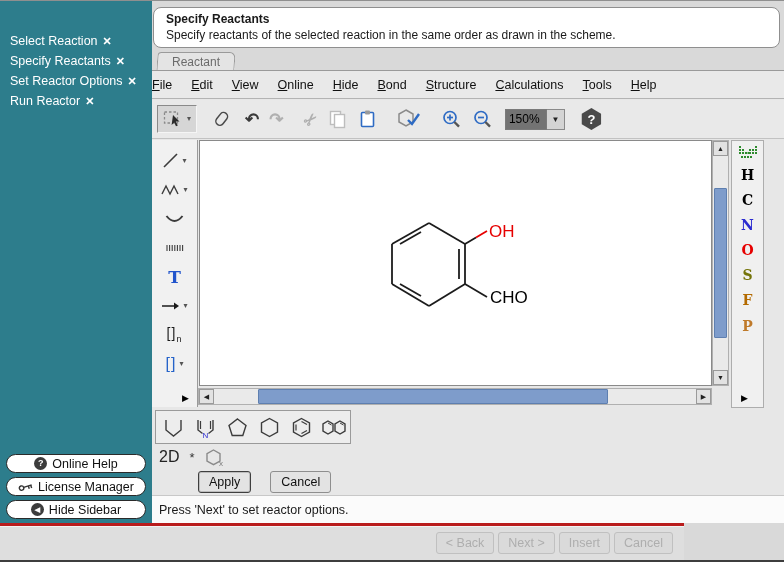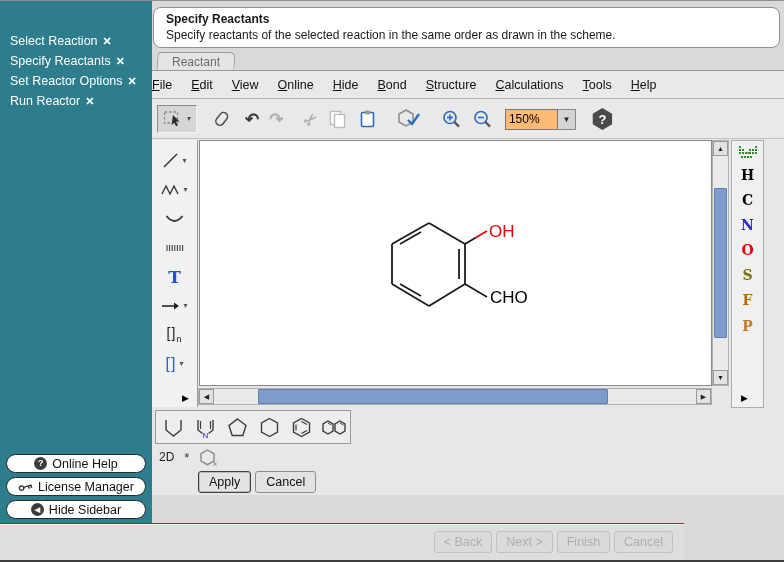--- a/index.html
+++ b/index.html
@@ -42,21 +42,21 @@
   .toolbar { position:absolute; left:152px; top:99px; width:632px; height:39px; display:flex; align-items:center;
              background:#e9e9e9; border-bottom:1px solid #c2c2c2; padding-left:5px; }
   .tbtn { display:flex; align-items:center; justify-content:center; height:28px; }
   .sel-btn { width:40px; background:#d6d6d6; border:1px solid; border-color:#8a8a8a #f5f5f5 #f5f5f5 #8a8a8a; gap:2px; }
   .ico { display:inline-flex; align-items:center; justify-content:center; }
   .glyph-dark { color:#3a3a3a; font-size:17px; font-weight:bold; }
   .glyph-gray { color:#b0b0b0; font-size:17px; font-weight:bold; }
   .caret { color:#555; font-size:8px; line-height:1; }
   .sp14 { width:14px; } .sp10 { width:10px; } .sp20 { width:20px; }
   .zoom-combo { display:flex; margin-left:12px; }
-  .zoom-input { width:53px; height:21px; border:1px solid #7a7a7a; font:12px "Liberation Sans",sans-serif; padding:0 3px; background:#fdba74; }
+  .zoom-input { width:42px; height:21px; border:1px solid #7a7a7a; font:12px "Liberation Sans",sans-serif; padding:0 3px; background:#737373; }
   .zoom-drop { width:18px; height:21px; background:#d4d4d4; border:1px solid #8a8a8a; border-left:none;
                display:flex; align-items:center; justify-content:center; font-size:8px; color:#222; }
   .help-hex { width:21px; height:22px; margin-left:16px; background:#4a4a4a; color:#fff; font-weight:bold; font-size:13px;
               display:flex; align-items:center; justify-content:center;
               clip-path:polygon(50% 0,96% 26%,96% 74%,50% 100%,4% 74%,4% 26%); }
 
   
   .palette { position:absolute; left:152px; top:139px; width:46px; height:267px; background:#f1f1f1;
              border-right:1px solid #9a9a9a; display:flex; flex-direction:column; align-items:center; padding-top:6px; }
   .pal-row { display:flex; align-items:center; justify-content:center; width:100%; height:29px; gap:3px; }
@@ -84,33 +84,33 @@
              border:1px solid #adadad; display:flex; flex-direction:column; align-items:center; padding-top:5px; gap:9px; }
   .elem { font-family:"DejaVu Serif",serif; font-weight:bold; font-size:14px; line-height:1.15; }
   .elem-overflow { position:absolute; bottom:4px; left:9px; font-size:9px; color:#000; }
 
   
   .template-row { position:absolute; left:155px; top:409px; width:196px; height:34px; background:#ededed;
                   border:1px solid #9a9a9a; display:flex; align-items:center; padding-left:4px; gap:5px; }
   .tmpl { width:27px; height:28px; display:flex; align-items:center; justify-content:center; }
 
   .dim-row { position:absolute; left:159px; top:447px; display:flex; align-items:center; gap:10px; height:18px; }
-  .dim-label { font-size:12px; color:#222; }
+  .dim-label { font-size:16px; color:#222; }
   .mod-star { font-size:13px; color:#333; }
 
-  .btn-row { position:absolute; left:155px; top:470px; display:flex; gap:4px;padding-left:43px; }
+  .btn-row { position:absolute; left:155px; top:470px; display:flex; gap:19px;padding-left:43px; }
   .btn { height:22px; padding:0 10px; background:#e3e3e3; border:1px solid #8e8e8e; border-radius:3px;
          font:12.5px "Liberation Sans",sans-serif; color:#111; display:flex; align-items:center; }
   .btn-default { border:1px solid #3f3f3f; box-shadow:inset 0 0 0 1px #bdbdbd; }
 
   .status-strip { position:absolute; left:152px; top:494px; width:632px; height:28px; background:#fbfbfb;
                   border-top:1px solid #c8c8c8; display:flex; align-items:center; padding-left:7px; font-size:12.5px; }
 
   .wizard-bar { position:absolute; left:0; top:522px; width:684px; height:37px; background:#dedede;
-                border-top:1px solid #b91c1c; box-shadow:inset 0 1px 0 #f2f2f2; display:flex; align-items:center;
+                border-top:3px solid #b91c1c; box-shadow:inset 0 1px 0 #f2f2f2; display:flex; align-items:center;
                 justify-content:flex-end; gap:4px; padding-right:11px; }
   .wbtn { height:22px; padding:0 9px; background:#dadada; border:1px solid #c0c0c0; border-radius:3px;
           color:#aeaeae; font:12.5px "Liberation Sans",sans-serif; display:flex; align-items:center; }
   .bottom-edge { position:absolute; left:0; top:559px; width:784px; height:3px; background:#3d3d3d; }
 
   svg { display:block; }
 </style>
 </head>
 <body>
 
@@ -436,22 +436,25 @@
         <text x="14" y="18" font-family="Liberation Sans, sans-serif" font-size="8" fill="#7a7a7a">x</text>
       </svg>
     </span>
   </div>
 
   <div class="btn-row">
     <div class="btn btn-default">Apply</div>
     <div class="btn">Cancel</div>
   </div>
 
+  <div class="status-strip">
+    <span>Press 'Next' to set reactor options.</span>
+  </div>
 
   <div class="wizard-bar">
     <div class="wbtn">&lt; Back</div>
     <div class="wbtn">Next &gt;</div>
-    <div class="wbtn">Finish</div>
+    <div class="wbtn">Insert</div>
     <div class="wbtn">Cancel</div>
   </div>
   <div class="bottom-edge"></div>
 
 </div>
 
 </body></html>

